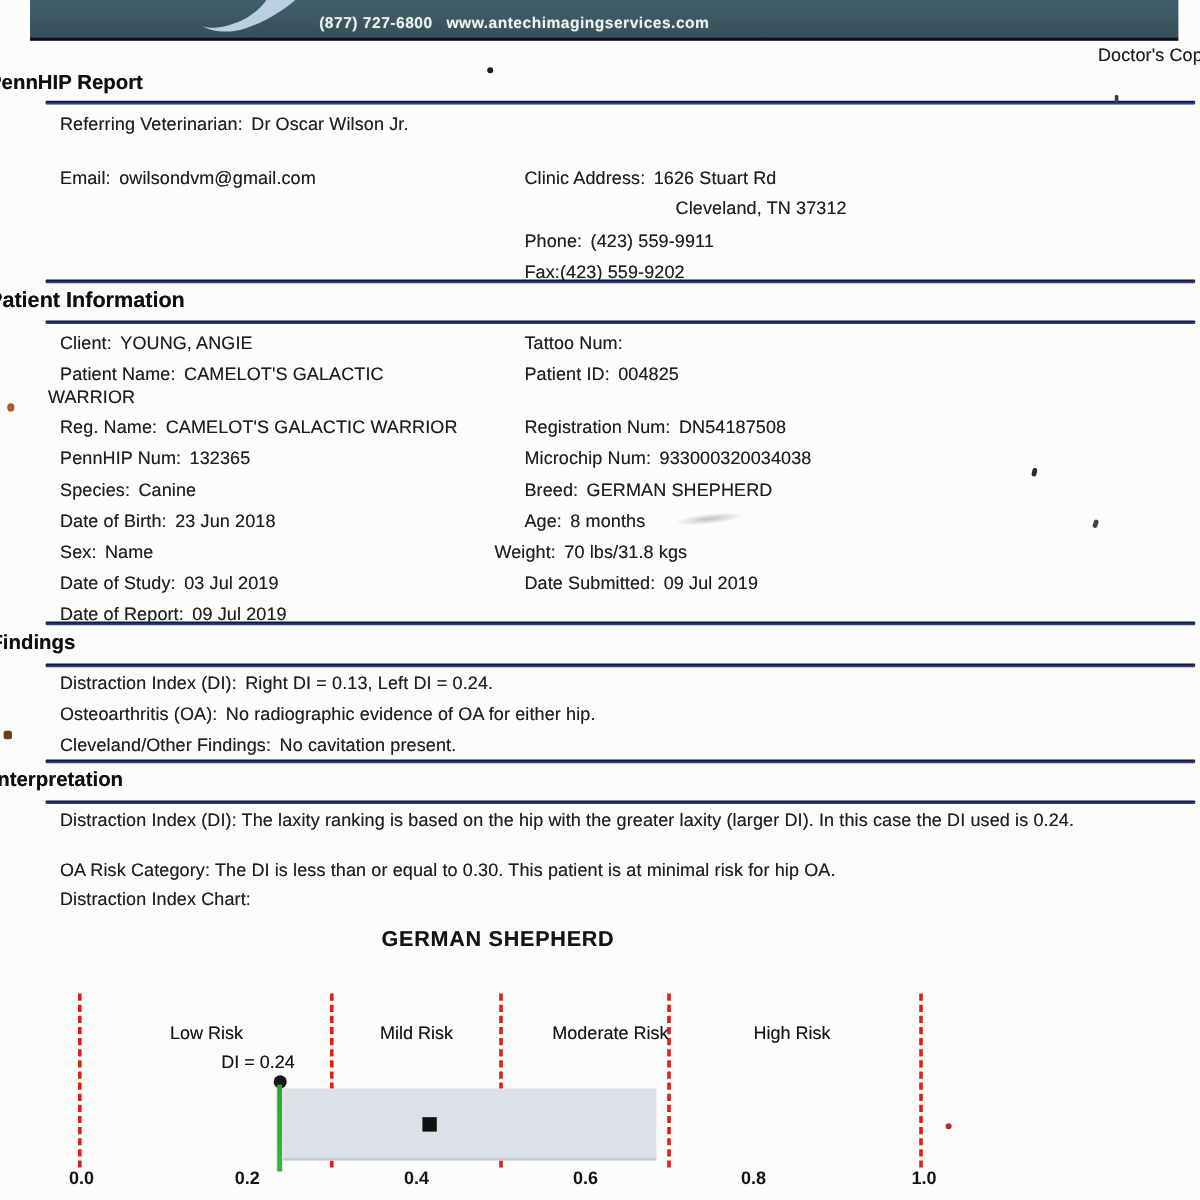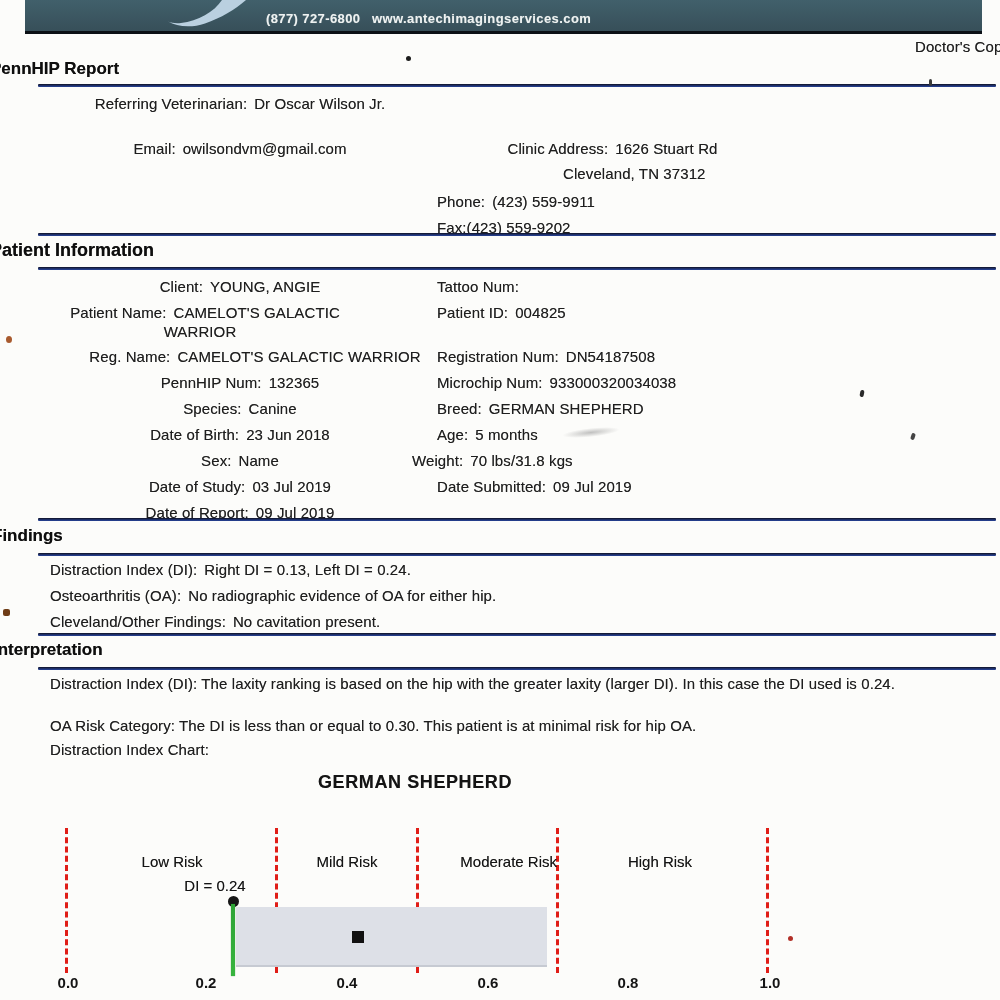--- a/index.html
+++ b/index.html
@@ -3,21 +3,21 @@
 <meta charset="utf-8">
 <style>
   html,body{margin:0;padding:0;background:#ffffff;}
   #page{position:relative;width:1000px;height:1000px;overflow:hidden;
         background:#fcfcfa;font-family:"Liberation Sans","DejaVu Sans",sans-serif;color:#1e1e1e;}
   .t{position:absolute;font-size:15px;line-height:19px;letter-spacing:.1px;
      text-shadow:0 0 .4px rgba(20,20,20,.55);}
   .lb{white-space:nowrap;}
   .vl{margin-left:7px;}
   .nogap .vl{margin-left:0;text-align:center;}
-  .row{text-indent:10px;text-align:center;}
+  .row{text-indent:10px;}
   .h{position:absolute;font-size:17px;font-weight:bold;color:#0e0e0e;white-space:nowrap;
      text-shadow:0 0 .5px rgba(0,0,0,.6);}
   .rule{position:absolute;left:38px;width:958px;height:3px;
         background:linear-gradient(180deg,#131a38 35%,#2b49a2 70%,#1b2d6b);border-radius:1px;}
   .banner{position:absolute;top:0;left:25px;width:957px;height:31px;
           background:linear-gradient(180deg,#41606b,#374f59);border-bottom:3px solid #0b1015;}
   .bannertxt{position:absolute;top:11px;font-size:13px;font-weight:bold;color:#eef2f1;
              letter-spacing:.4px;text-shadow:0 0 1px rgba(255,255,255,.35);}
   .swoosh{position:absolute;top:0;left:143px;width:78px;height:28px;}
   .chart-label{position:absolute;font-size:15px;color:#141414;text-align:center;
@@ -103,21 +103,21 @@
   <div class="t" style="left:437px;top:347px;">
     <span class="lb">Registration Num:</span><span class="vl">DN54187508</span>
   </div>
   <div class="t" style="left:437px;top:373px;">
     <span class="lb">Microchip Num:</span><span class="vl">933000320034038</span>
   </div>
   <div class="t" style="left:437px;top:399px;">
     <span class="lb">Breed:</span><span class="vl">GERMAN SHEPHERD</span>
   </div>
   <div class="t" style="left:437px;top:425px;">
-    <span class="lb">Age:</span><span class="vl">5 months</span>
+    <span class="lb">Age:</span><span class="vl">8 months</span>
   </div>
   <div class="t" style="left:412px;top:451px;">
     <span class="lb">Weight:</span><span class="vl">70 lbs/31.8 kgs</span>
   </div>
   <div class="t" style="left:437px;top:477px;">
     <span class="lb">Date Submitted:</span><span class="vl">09 Jul 2019</span>
   </div>
 
   <div class="rule" style="top:518px;"></div>
   <div class="h" style="left:-8px;top:526px;">Findings</div>

